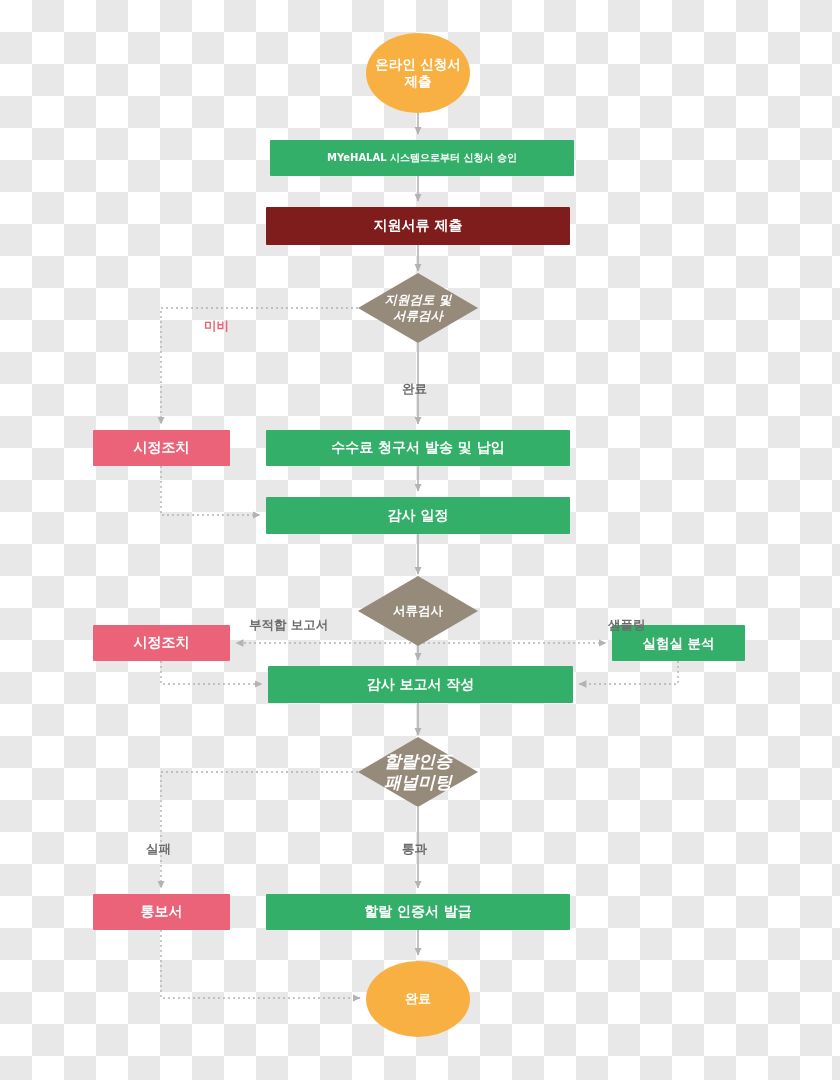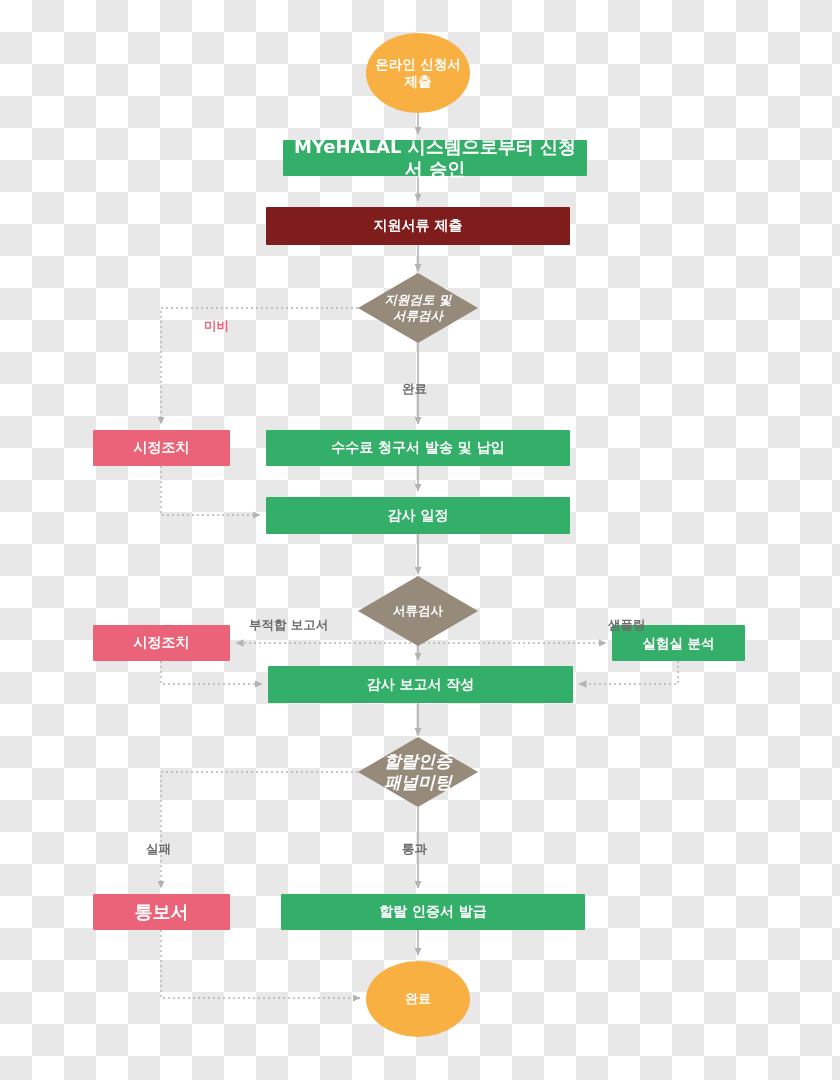--- a/index.html
+++ b/index.html
@@ -104,21 +104,21 @@
         <path d="M418,807 L418,888" fill="none" stroke="#b3b3b3" stroke-width="1.6" marker-end="url(#arrowhead)"></path>
         <path d="M161,930 L161,998 L360,998" fill="none" stroke="#b3b3b3" stroke-width="1.4" stroke-dasharray="2,3" marker-end="url(#arrowhead)"></path>
         <path d="M418,930 L418,955" fill="none" stroke="#b3b3b3" stroke-width="1.6" marker-end="url(#arrowhead)"></path>
       </g>
   </svg>
   <div id="node-layer">
       <div class="node node-ellipse" style="left: 366px; top: 33px; width: 104px; height: 80px; font-size: 13.5px; background: rgb(249, 176, 66);">
         <span class="node-label">온라인 신청서
 제출</span>
       </div>
-      <div class="node node-rect" style="left: 283px; top: 140px; width: 304px; height: 36px; font-size: 18px; background: rgb(52, 175, 106);">
+      <div class="node node-rect" style="left: 270px; top: 140px; width: 304px; height: 36px; font-size: 10px; background: rgb(52, 175, 106);">
         <span class="node-label">MYeHALAL 시스템으로부터 신청서 승인</span>
       </div>
       <div class="node node-rect" style="left: 266px; top: 207px; width: 304px; height: 38px; font-size: 14px; background: #7f1d1d;">
         <span class="node-label">지원서류 제출</span>
       </div>
       <div class="node node-diamond" style="left: 358px; top: 273px; width: 120px; height: 70px; font-size: 12.5px; font-style: italic;">
         <div class="diamond-shape" style="background: rgb(150, 138, 123);"></div>
         <span class="node-label">지원검토 및
 서류검사</span>
       </div>
@@ -142,24 +142,24 @@
         <span class="node-label">실험실 분석</span>
       </div>
       <div class="node node-rect" style="left: 268px; top: 666px; width: 305px; height: 37px; font-size: 14px; background: rgb(52, 175, 106);">
         <span class="node-label">감사 보고서 작성</span>
       </div>
       <div class="node node-diamond" style="left: 358px; top: 737px; width: 120px; height: 70px; font-size: 17px; font-style: italic;">
         <div class="diamond-shape" style="background: rgb(150, 138, 123);"></div>
         <span class="node-label">할랄인증
 패널미팅</span>
       </div>
-      <div class="node node-rect" style="left: 93px; top: 894px; width: 137px; height: 36px; font-size: 18px; background: rgb(235, 99, 120);">
+      <div class="node node-rect" style="left: 93px; top: 894px; width: 137px; height: 36px; font-size: 14px; background: rgb(235, 99, 120);">
         <span class="node-label">통보서</span>
       </div>
-      <div class="node node-rect" style="left: 281px; top: 894px; width: 304px; height: 36px; font-size: 14px; background: rgb(52, 175, 106);">
+      <div class="node node-rect" style="left: 266px; top: 894px; width: 304px; height: 36px; font-size: 14px; background: rgb(52, 175, 106);">
         <span class="node-label">할랄 인증서 발급</span>
       </div>
       <div class="node node-ellipse" style="left: 366px; top: 961px; width: 104px; height: 76px; font-size: 13px; background: rgb(249, 176, 66);">
         <span class="node-label">완료</span>
       </div>
     </div>
   <div id="label-layer">
       <div class="edge-label accent" style="left: 172px; top: 318px;">미비</div>
       <div class="edge-label" style="left: 402px; top: 381px;">완료</div>
       <div class="edge-label" style="left: 249px; top: 617px;">부적합 보고서</div>

